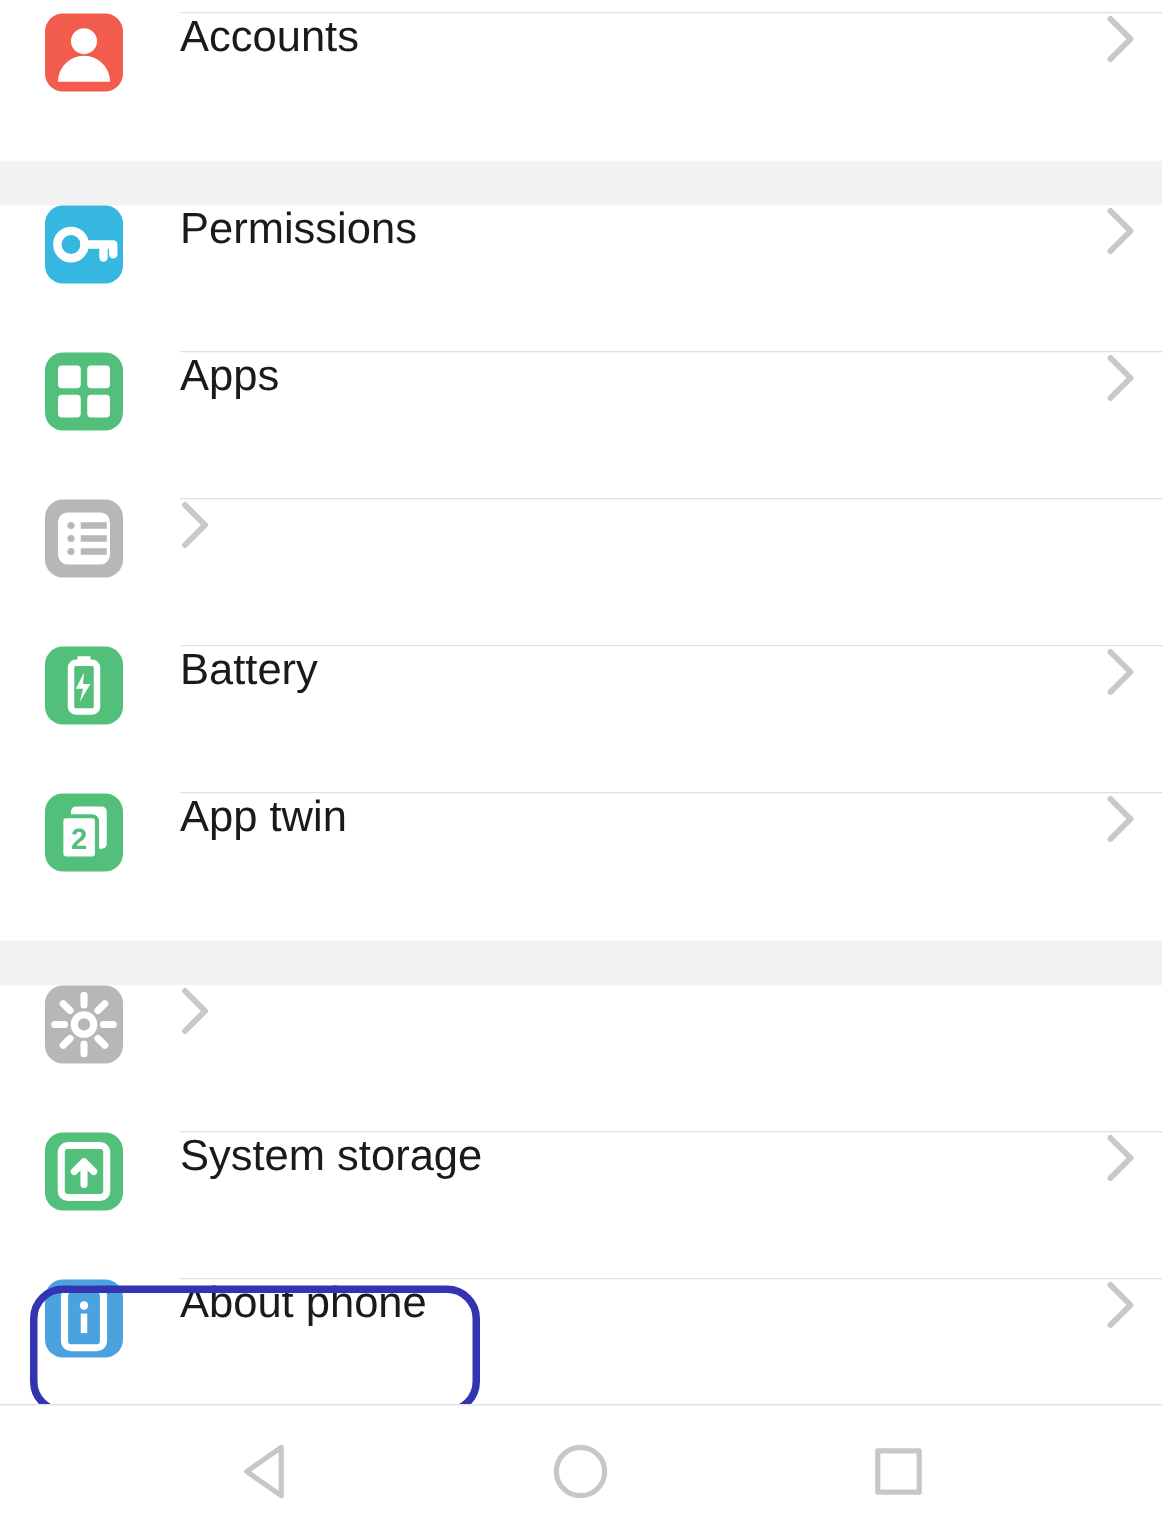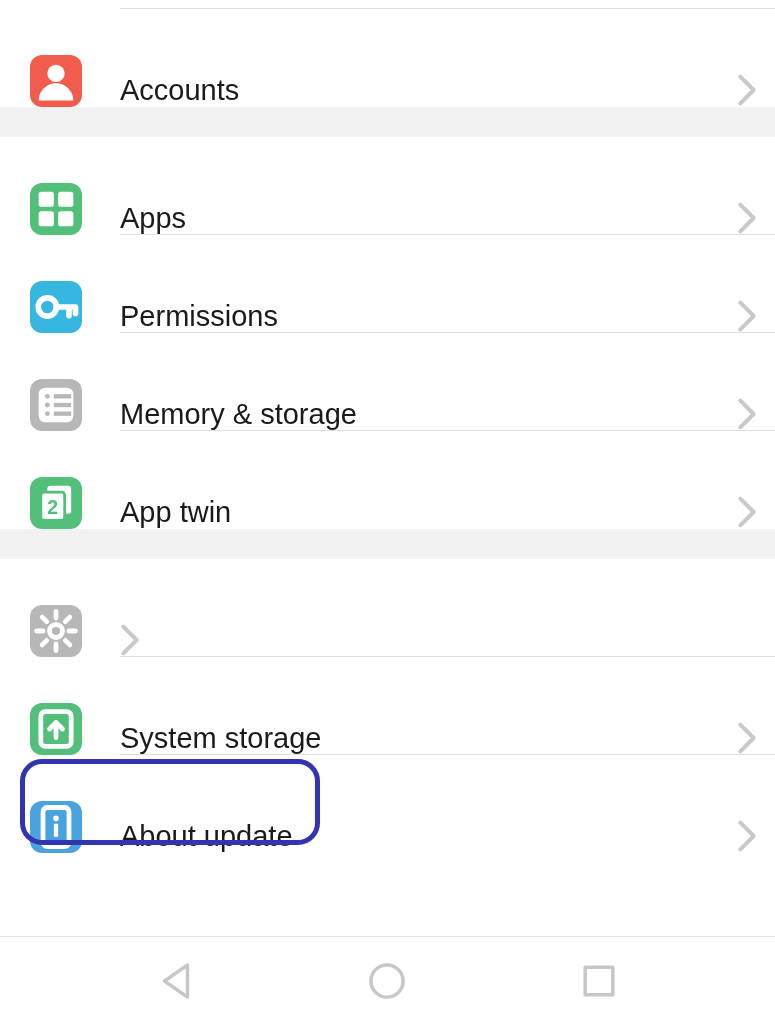--- a/index.html
+++ b/index.html
@@ -1,21 +1,21 @@
 <!DOCTYPE html>
 <html><head>
 <meta charset="utf-8">
 <style>
   * { margin: 0; padding: 0; box-sizing: border-box; }
   html, body { width: 775px; height: 1024px; font-family: -apple-system, "Helvetica Neue", Arial, sans-serif; background: #fff; color: #1a1a1a; overflow: hidden; }
   .screen { width: 775px; height: 1024px; display: flex; flex-direction: column; background: #fff; }
   .list { flex: 1; overflow: hidden; }
   .group-gap { height: 30px; background: #f2f2f2; width: 100%; }
   .row {
-    display: flex; align-items: flex-end;
+    display: flex; align-items: flex-start;
     height: 98px;
     padding-left: 30px; padding-right: 18px;
     background: #fff;
     cursor: pointer;
     position: relative;
   }
   .row .divider {
     position: absolute; bottom: 0; left: 120px; right: 0; height: 1px; background: #e0e0e0;
   }
   .icon-wrap {
@@ -62,74 +62,89 @@
       <span class="chev">
           <svg viewBox="0 0 12 20">
             <path d="M2 2l8 8-8 8" stroke="#c9c9c9" stroke-width="2.4" fill="none" stroke-linecap="round" stroke-linejoin="round"></path>
           </svg>
         </span>
     </div>
 
     <div class="group-gap"></div>
 
     <div class="row">
+      <div class="icon-wrap" style="background:#36b7e0;">
+        <svg viewBox="0 0 24 24">
+            <circle cx="8" cy="12" r="4.2" fill="none" stroke="#fff" stroke-width="2.6"></circle>
+            <path d="M12 12h9M18 12v4M21 12v3" stroke="#fff" stroke-width="2.6" fill="none" stroke-linecap="round"></path>
+          </svg>
+      </div>
+      <span class="label">Permissions</span>
+      <span class="chev">
+          <svg viewBox="0 0 12 20">
+            <path d="M2 2l8 8-8 8" stroke="#c9c9c9" stroke-width="2.4" fill="none" stroke-linecap="round" stroke-linejoin="round"></path>
+          </svg>
+        </span>
+      <div class="divider"></div>
+    </div>
+
+    <div class="row">
       <div class="icon-wrap" style="background:#52c07b;">
         <svg viewBox="0 0 24 24">
             <rect x="4" y="4" width="7" height="7" rx="1.2" fill="#fff"></rect>
             <rect x="13" y="4" width="7" height="7" rx="1.2" fill="#fff"></rect>
             <rect x="4" y="13" width="7" height="7" rx="1.2" fill="#fff"></rect>
             <rect x="13" y="13" width="7" height="7" rx="1.2" fill="#fff"></rect>
           </svg>
       </div>
       <span class="label">Apps</span>
-      <span class="chev">
-          <svg viewBox="0 0 12 20">
-            <path d="M2 2l8 8-8 8" stroke="#c9c9c9" stroke-width="2.4" fill="none" stroke-linecap="round" stroke-linejoin="round"></path>
-          </svg>
-        </span>
-      <div class="divider"></div>
-    </div>
-
-    <div class="row">
-      <div class="icon-wrap" style="background:#36b7e0;">
-        <svg viewBox="0 0 24 24">
-            <circle cx="8" cy="12" r="4.2" fill="none" stroke="#fff" stroke-width="2.6"></circle>
-            <path d="M12 12h9M18 12v4M21 12v3" stroke="#fff" stroke-width="2.6" fill="none" stroke-linecap="round"></path>
-          </svg>
-      </div>
-      <span class="label">Permissions</span>
       <span class="chev">
           <svg viewBox="0 0 12 20">
             <path d="M2 2l8 8-8 8" stroke="#c9c9c9" stroke-width="2.4" fill="none" stroke-linecap="round" stroke-linejoin="round"></path>
           </svg>
         </span>
       <div class="divider"></div>
     </div>
 
     <div class="row">
       <div class="icon-wrap" style="background:#b7b7b7;">
         <svg viewBox="0 0 24 24">
             <rect x="4" y="4" width="16" height="16" rx="3" fill="#fff"></rect>
             <circle cx="8" cy="8" r="1.1" fill="#b7b7b7"></circle>
             <circle cx="8" cy="12" r="1.1" fill="#b7b7b7"></circle>
             <circle cx="8" cy="16" r="1.1" fill="#b7b7b7"></circle>
             <rect x="11" y="7" width="8" height="2" fill="#b7b7b7"></rect>
             <rect x="11" y="11" width="8" height="2" fill="#b7b7b7"></rect>
             <rect x="11" y="15" width="8" height="2" fill="#b7b7b7"></rect>
           </svg>
       </div>
-      <span class="label">Memory &amp; storage</span>
-      <span class="chev">
-          <svg viewBox="0 0 12 20">
-            <path d="M2 2l8 8-8 8" stroke="#c9c9c9" stroke-width="2.4" fill="none" stroke-linecap="round" stroke-linejoin="round"></path>
-          </svg>
-        </span>
-      <div class="divider"></div>
-    </div>
-
+      <span class="chev">
+          <svg viewBox="0 0 12 20">
+            <path d="M2 2l8 8-8 8" stroke="#c9c9c9" stroke-width="2.4" fill="none" stroke-linecap="round" stroke-linejoin="round"></path>
+          </svg>
+        </span>
+      <div class="divider"></div>
+    </div>
+
+    <div class="row">
+      <div class="icon-wrap" style="background:#52c07b;">
+        <svg viewBox="0 0 24 24">
+            <rect x="8" y="5" width="8" height="15" rx="1.5" fill="none" stroke="#fff" stroke-width="2"></rect>
+            <rect x="10" y="3" width="4" height="2.5" fill="#fff"></rect>
+            <path d="M12 8l-2.5 5h2.2l-1 4 3.3-5.5h-2.3z" fill="#fff"></path>
+          </svg>
+      </div>
+      <span class="label">Battery</span>
+      <span class="chev">
+          <svg viewBox="0 0 12 20">
+            <path d="M2 2l8 8-8 8" stroke="#c9c9c9" stroke-width="2.4" fill="none" stroke-linecap="round" stroke-linejoin="round"></path>
+          </svg>
+        </span>
+      <div class="divider"></div>
+    </div>
 
     <div class="row">
       <div class="icon-wrap" style="background:#52c07b;">
         <svg viewBox="0 0 24 24">
             <rect x="8" y="4" width="11" height="13" rx="1.5" fill="#fff"></rect>
             <rect x="5" y="7" width="11" height="13" rx="1.5" fill="#fff" stroke="#52c07b" stroke-width="1.3"></rect>
             <text x="10.5" y="17" font-size="9" font-family="Arial" fill="#52c07b" text-anchor="middle" font-weight="700">2</text>
           </svg>
       </div>
       <span class="label">App twin</span>
@@ -174,21 +189,21 @@
     </div>
 
     <div class="row" style="position:relative;">
       <div class="icon-wrap" style="background:#4aa3df;">
         <svg viewBox="0 0 24 24">
             <rect x="6" y="3" width="12" height="18" rx="2" fill="none" stroke="#fff" stroke-width="2.2"></rect>
             <circle cx="12" cy="8" r="1.3" fill="#fff"></circle>
             <rect x="11" y="10.5" width="2" height="6" fill="#fff"></rect>
           </svg>
       </div>
-      <span class="label">About update</span>
+      <span class="label">About phone</span>
       <span class="chev">
           <svg viewBox="0 0 12 20">
             <path d="M2 2l8 8-8 8" stroke="#c9c9c9" stroke-width="2.4" fill="none" stroke-linecap="round" stroke-linejoin="round"></path>
           </svg>
         </span>
       <div class="highlight-box" style="left:20px; top:4px; width:300px; height:86px;"></div>
     </div>
 
   </div>
 

